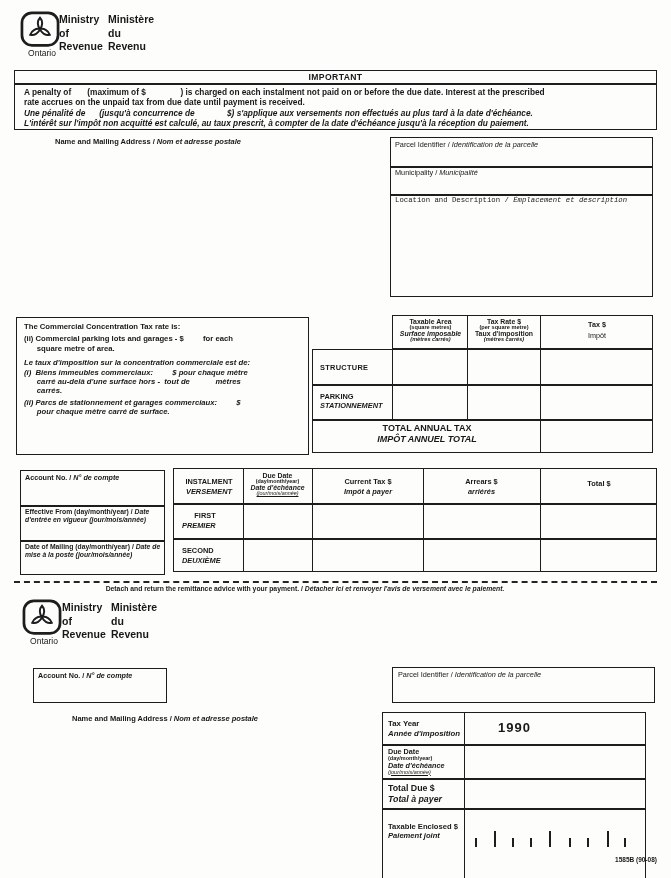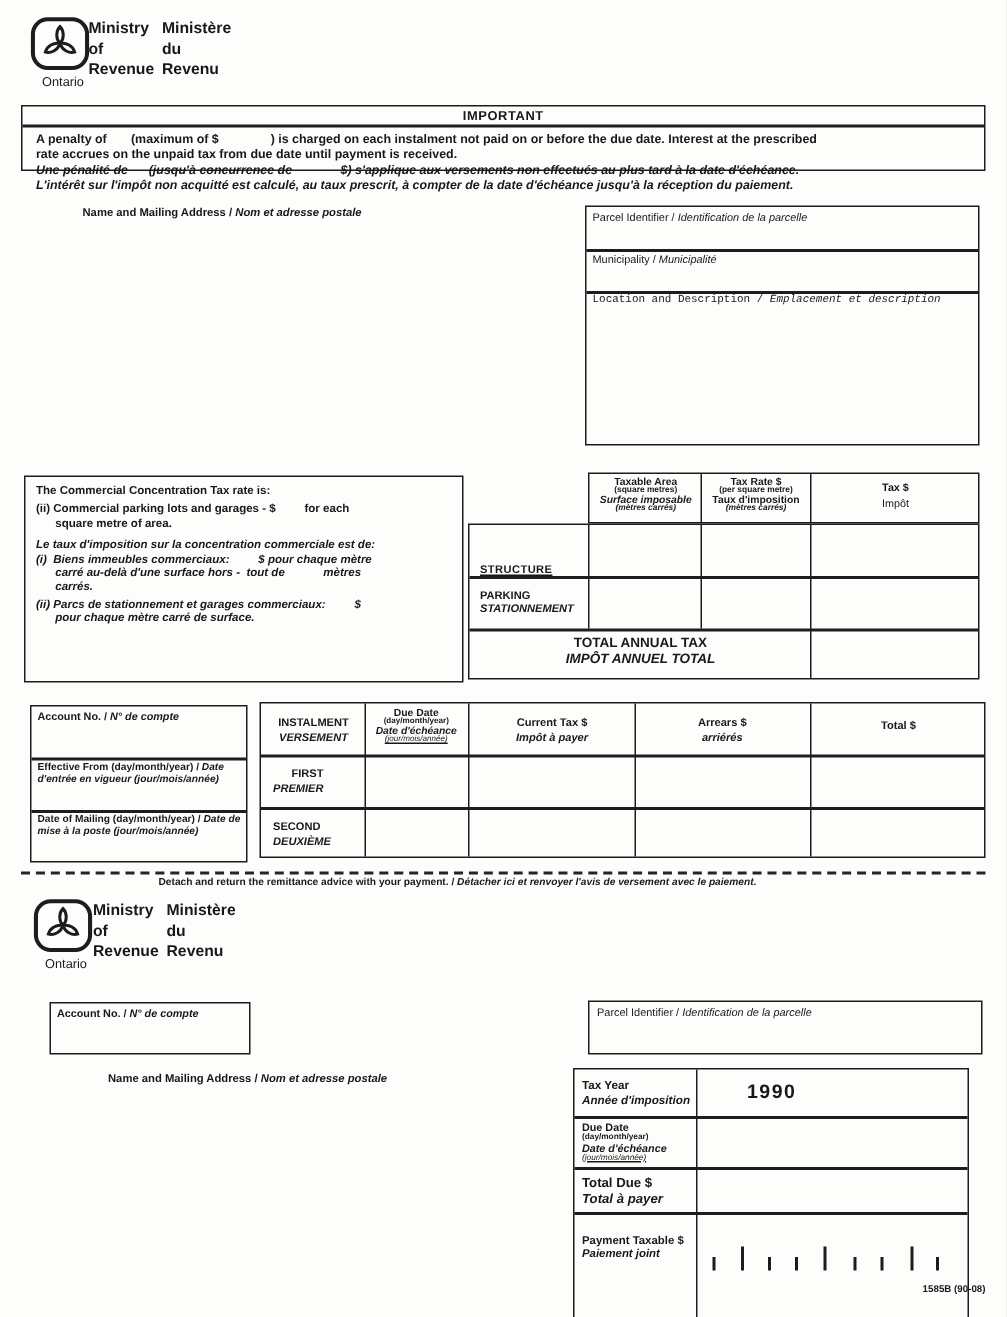--- a/index.html
+++ b/index.html
@@ -38,21 +38,21 @@
     <div>Ministry</div>
     <div>of</div>
     <div>Revenue</div>
   </div>
   <div class="abs b" style="left:108px;top:13px;font-size:10.5px;line-height:13.5px;">
     <div>Ministère</div>
     <div>du</div>
     <div>Revenu</div>
   </div>
 
-  <div class="box" style="left:14px;top:70px;width:643px;height:44px;padding-left:45px;">
+  <div class="box" style="left:14px;top:70px;width:643px;height:60px;padding-left:45px;">
     <div class="ctr b" style="position:absolute;left:0;top:1px;width:100%;font-size:8.6px;letter-spacing:.4px;">IMPORTANT</div>
     <div class="hl" style="left:0;top:12px;width:100%;"></div>
     <div class="pre b" style="position:absolute;left:9px;top:16px;width:625px;font-size:8.3px;line-height:10.3px;">A penalty of       (maximum of $               ) is charged on each instalment not paid on or before the due date. Interest at the prescribed
 rate accrues on the unpaid tax from due date until payment is received.</div>
     <div class="pre b i" style="position:absolute;left:9px;top:37px;width:625px;font-size:8.3px;line-height:10.3px;">Une pénalité de      (jusqu'à concurrence de              $) s'applique aux versements non effectués au plus tard à la date d'échéance.
 L'intérêt sur l'impôt non acquitté est calculé, au taux prescrit, à compter de la date d'échéance jusqu'à la réception du paiement.</div>
   </div>
 
   <div class="abs" style="left:55px;top:137px;font-size:7.5px;">
     <span class="b">Name and Mailing Address / </span><span class="b i">Nom et adresse postale</span>
@@ -109,21 +109,21 @@
       <div class="b" style="font-size:7.2px;">Tax  $</div>
       <div style="font-size:7.2px;margin-top:2px;">Impôt</div>
     </div>
   </div>
   <div class="box" style="left:312px;top:349px;width:341px;height:104px;">
     <div class="hl" style="left:0;top:34px;width:100%;"></div>
     <div class="hl" style="left:0;top:69px;width:100%;"></div>
     <div class="vl" style="left:78.5px;top:0;height:69px;"></div>
     <div class="vl" style="left:153.5px;top:0;height:69px;"></div>
     <div class="vl" style="left:226.5px;top:0;height:100%;"></div>
-    <div class="abs b" style="left:7px;top:25px;font-size:7.4px;letter-spacing:.3px;text-decoration:underline;">STRUCTURE</div>
+    <div class="abs b" style="left:7px;top:13px;font-size:7.4px;letter-spacing:.3px;">STRUCTURE</div>
     <div class="abs" style="left:7px;top:42px;font-size:7.4px;line-height:9px;">
       <div class="b">PARKING</div>
       <div class="b i">STATIONNEMENT</div>
     </div>
     <div class="ctr abs" style="left:0;top:73px;width:228px;line-height:10.5px;">
       <div class="b" style="font-size:9px;">TOTAL ANNUAL TAX</div>
       <div class="b i" style="font-size:9px;">IMPÔT ANNUEL TOTAL</div>
     </div>
     <div class="field" style="left:80px;top:1px;width:73px;height:32px;"></div>
     <div class="field" style="left:155px;top:1px;width:70px;height:32px;"></div>
@@ -257,21 +257,21 @@
       <div class="b i" style="font-size:7.2px;">Date d'échéance</div>
       <div class="i" style="font-size:5.5px;margin-top:-1.5px;text-decoration:underline;">(jour/mois/année)</div>
     </div>
     <div class="field" style="left:82px;top:33px;width:173px;height:30px;"></div>
     <div class="abs" style="left:5px;top:70px;font-size:8.8px;line-height:10.8px;">
       <div class="b">Total Due $</div>
       <div class="b i">Total à payer</div>
     </div>
     <div class="field" style="left:82px;top:67px;width:173px;height:26px;"></div>
     <div class="abs" style="left:5px;top:109px;font-size:7.6px;line-height:9.4px;">
-      <div class="b">Payment Taxable $</div>
+      <div class="b">Taxable Enclosed $</div>
       <div class="b i">Paiement joint</div>
     </div>
     <div class="field" style="left:82px;top:97px;width:173px;height:37px;">
       <span class="tick" style="left:10px;height:9px;"></span>
       <span class="tick" style="left:29px;height:16px;"></span>
       <span class="tick" style="left:47px;height:9px;"></span>
       <span class="tick" style="left:65px;height:9px;"></span>
       <span class="tick" style="left:84px;height:16px;"></span>
       <span class="tick" style="left:104px;height:9px;"></span>
       <span class="tick" style="left:122px;height:9px;"></span>

